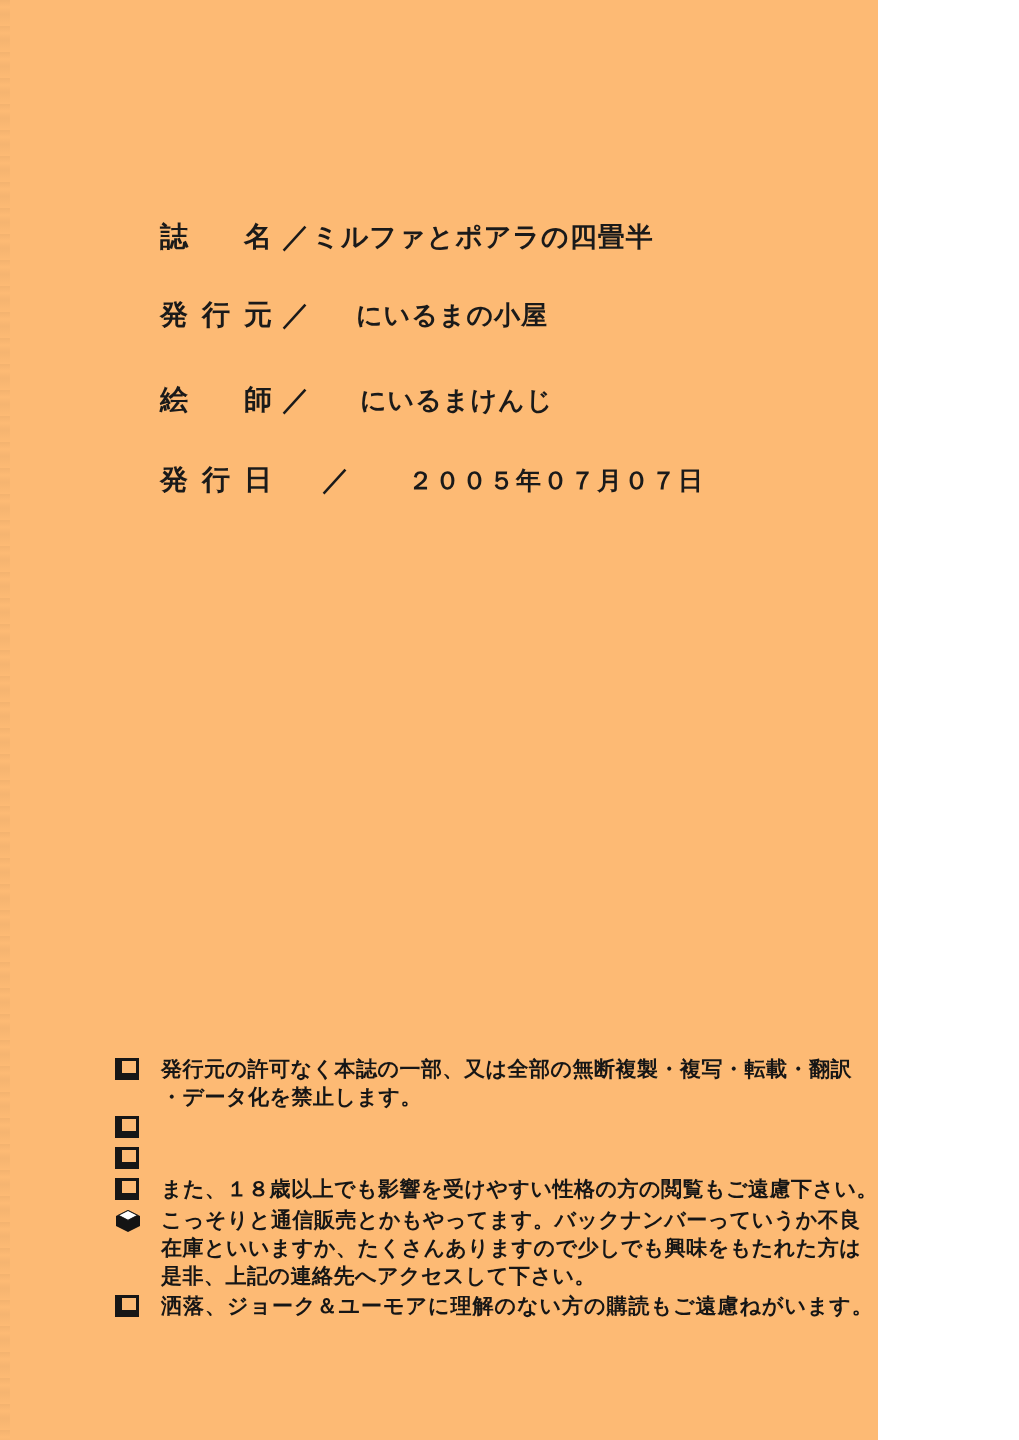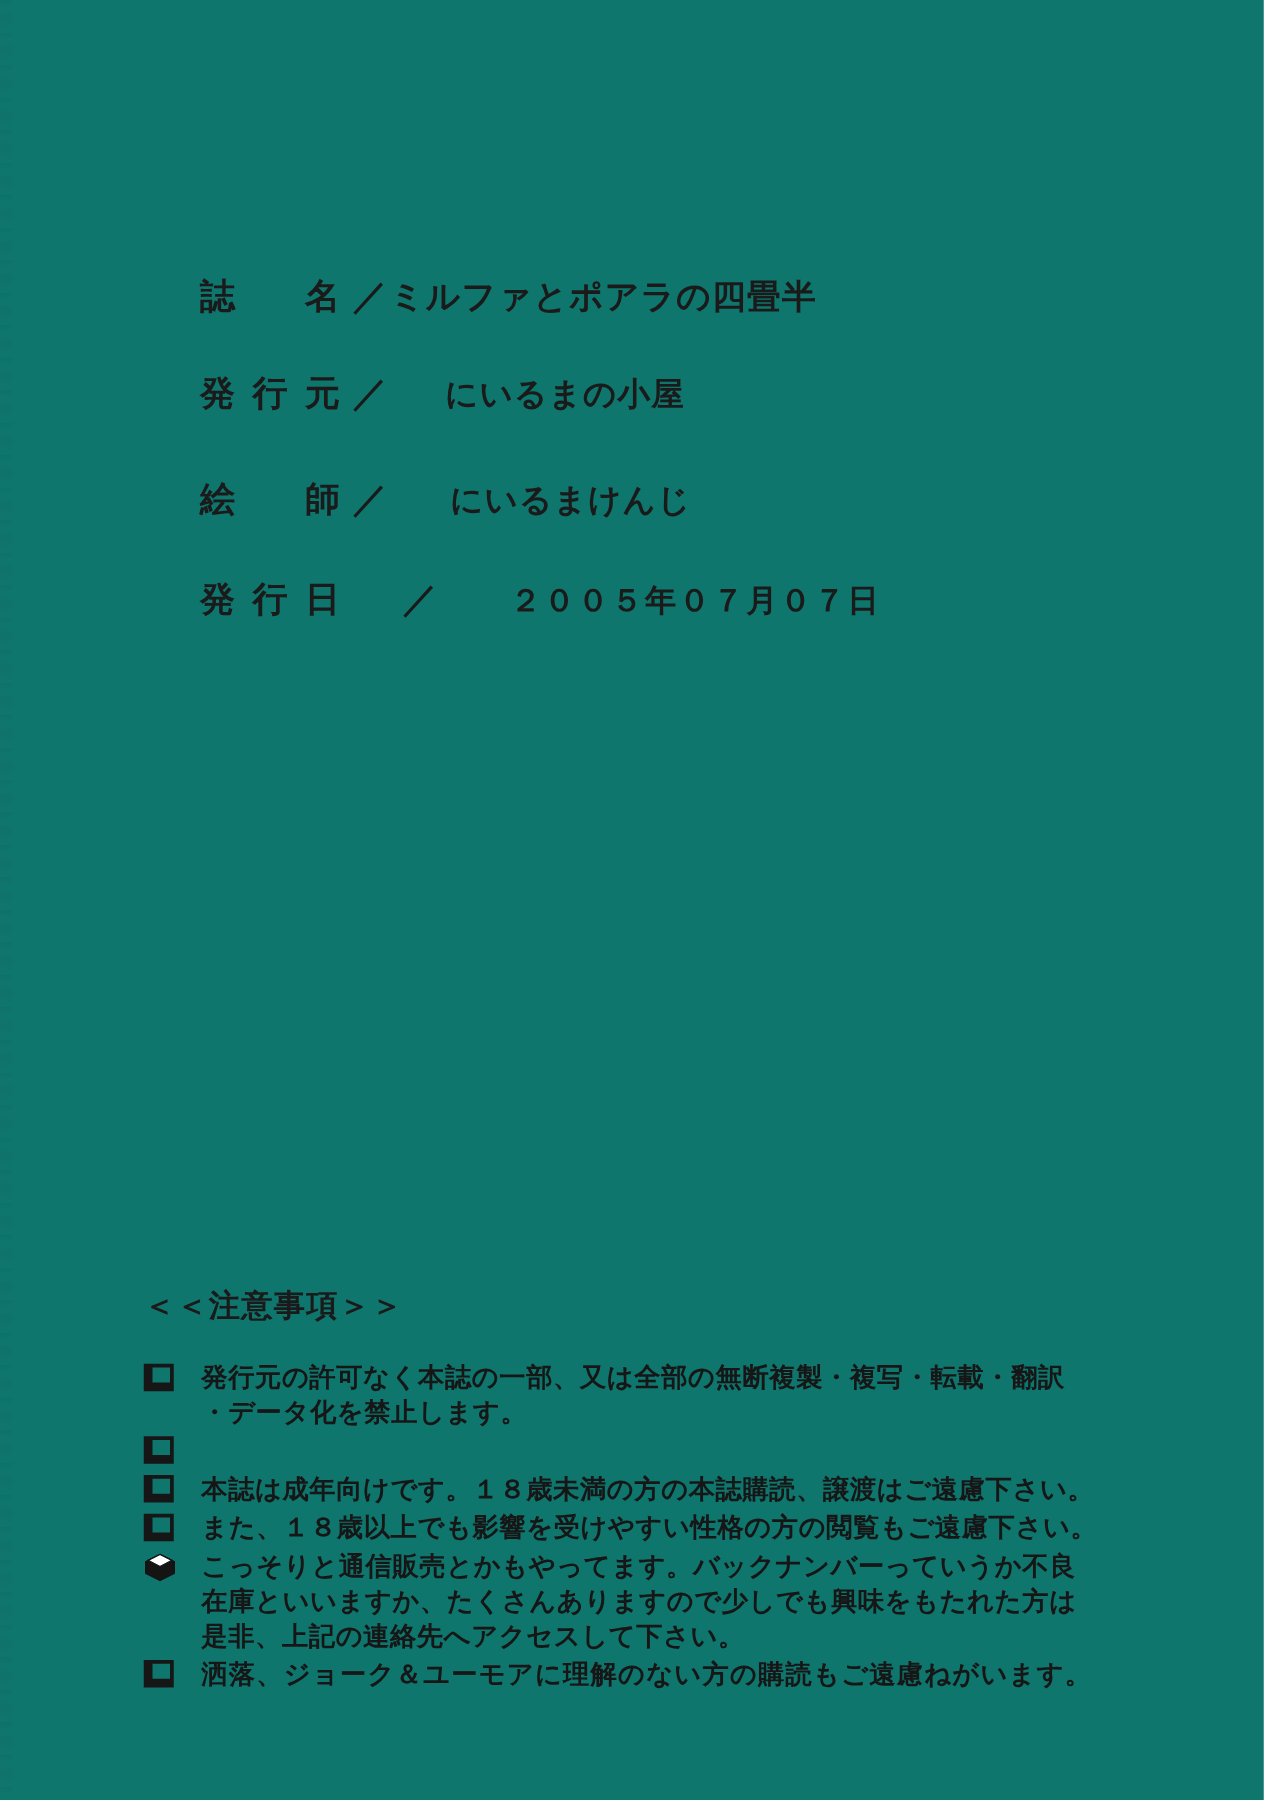--- a/index.html
+++ b/index.html
@@ -2,23 +2,23 @@
 <html><head>
 <meta charset="utf-8">
 <style>
   html, body {
     margin: 0;
     padding: 0;
     background: #ffffff;
   }
   .page {
     position: relative;
-    width: 1011px;
+    width: 878px;
     height: 1440px;
-    background: #0f766e;
+    background: #fdba74;
     overflow: hidden;
     color: #1a1a1a;
     font-family: "DejaVu Sans", sans-serif;
   }
   
   .page::before {
     content: "";
     position: absolute;
     left: 0; top: 0; bottom: 0;
     width: 10px;
@@ -143,37 +143,35 @@
       <span class="colo-value">にいるまけんじ</span>
     </div>
     <div class="colo-row">
       <span class="colo-label">発行日</span>
       <span class="colo-slash">／</span>
       <span class="colo-value">２００５年０７月０７日</span>
     </div>
   </div>
 
   <div class="notice">
-    <div class="notice-heading">＜＜注意事項＞＞</div>
 
     <div class="notice-list">
 
       <div class="notice-item">
         <span class="notice-icon-cell"><span class="checkbox-icon"></span></span>
         <span class="notice-text">発行元の許可なく本誌の一部、又は全部の無断複製・複写・転載・翻訳
 ・データ化を禁止します。</span>
       </div>
 
       <div class="notice-item">
         <span class="notice-icon-cell"><span class="checkbox-icon"></span></span>
       </div>
 
       <div class="notice-item">
         <span class="notice-icon-cell"><span class="checkbox-icon"></span></span>
-        <span class="notice-text">本誌は成年向けです。１８歳未満の方の本誌購読、譲渡はご遠慮下さい。</span>
       </div>
 
       <div class="notice-item">
         <span class="notice-icon-cell"><span class="checkbox-icon"></span></span>
         <span class="notice-text">また、１８歳以上でも影響を受けやすい性格の方の閲覧もご遠慮下さい。</span>
       </div>
 
       <div class="notice-item">
         <span class="notice-icon-cell">
           <svg class="cube-icon" viewBox="0 0 26 24" xmlns="http://www.w3.org/2000/svg">

